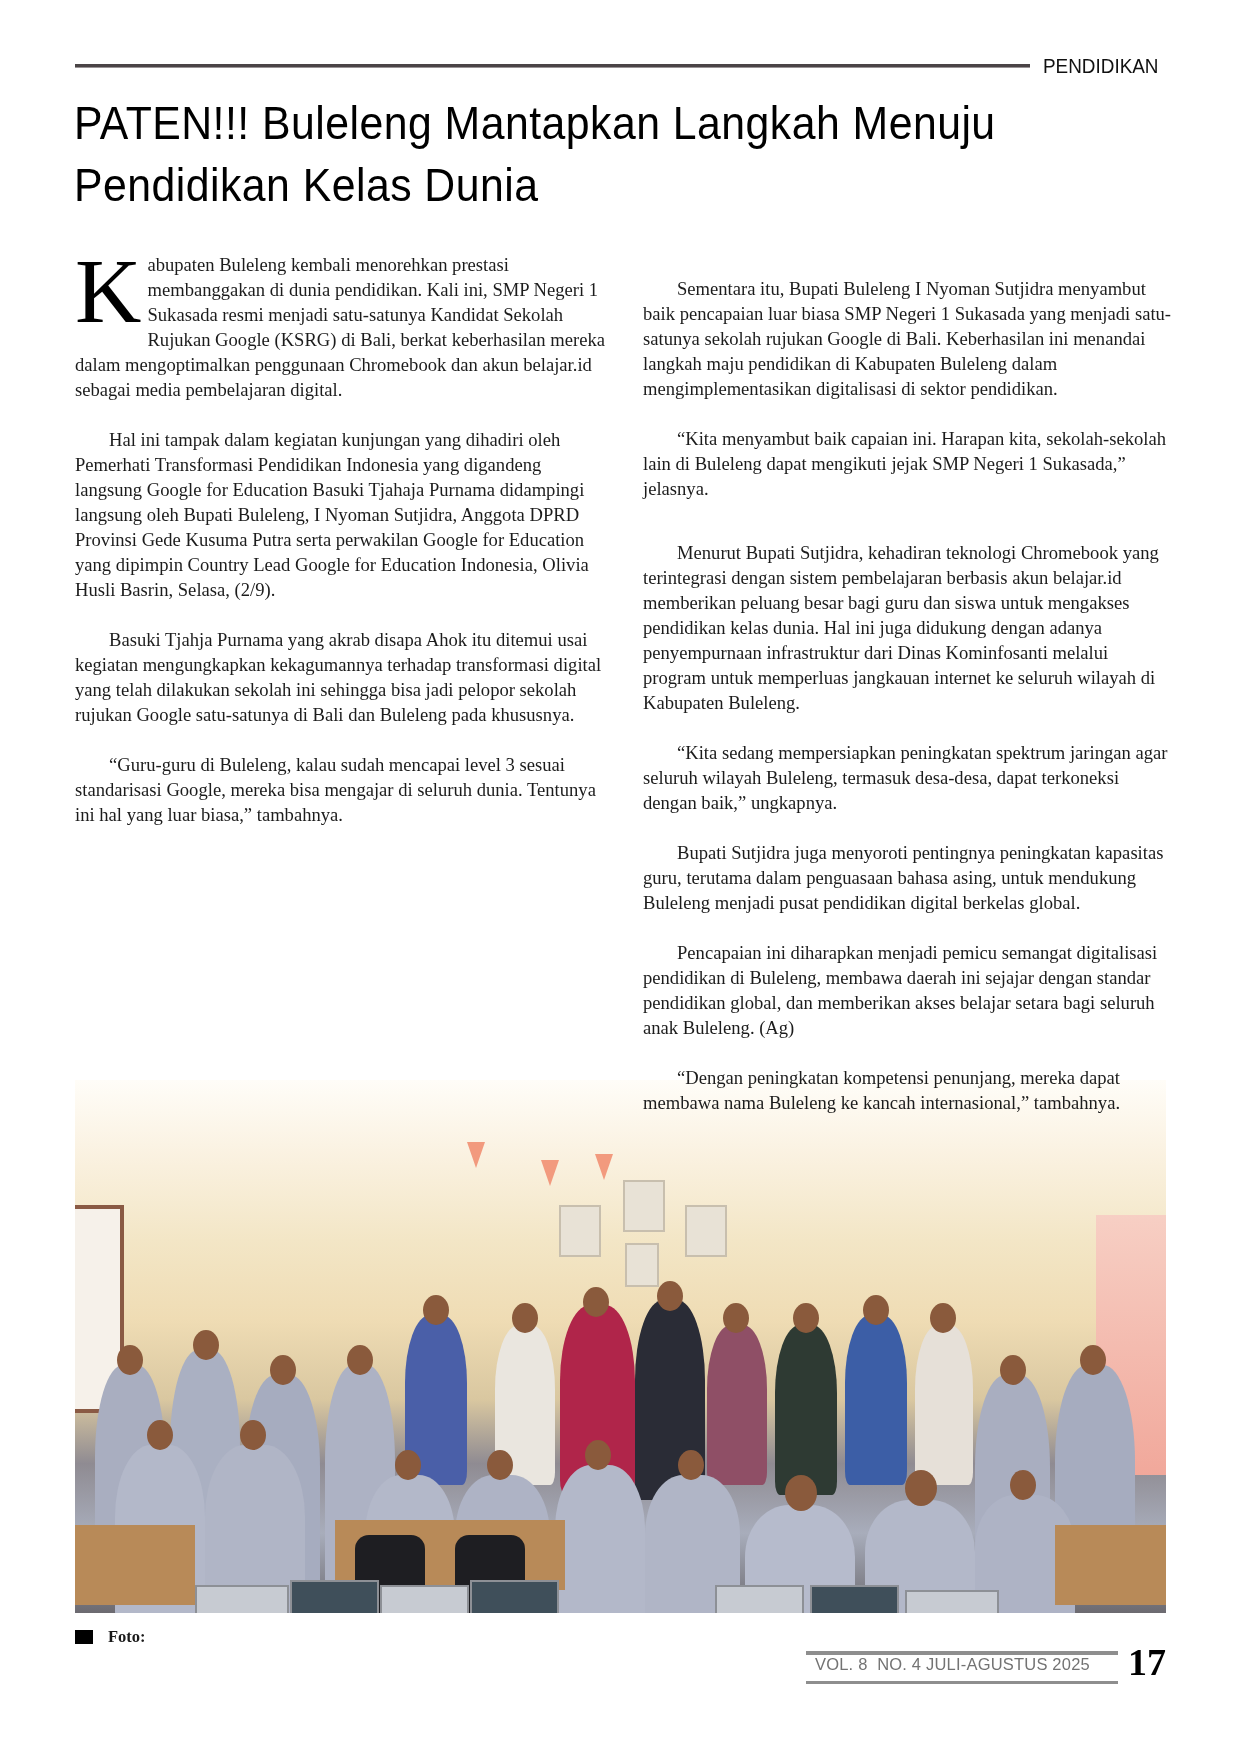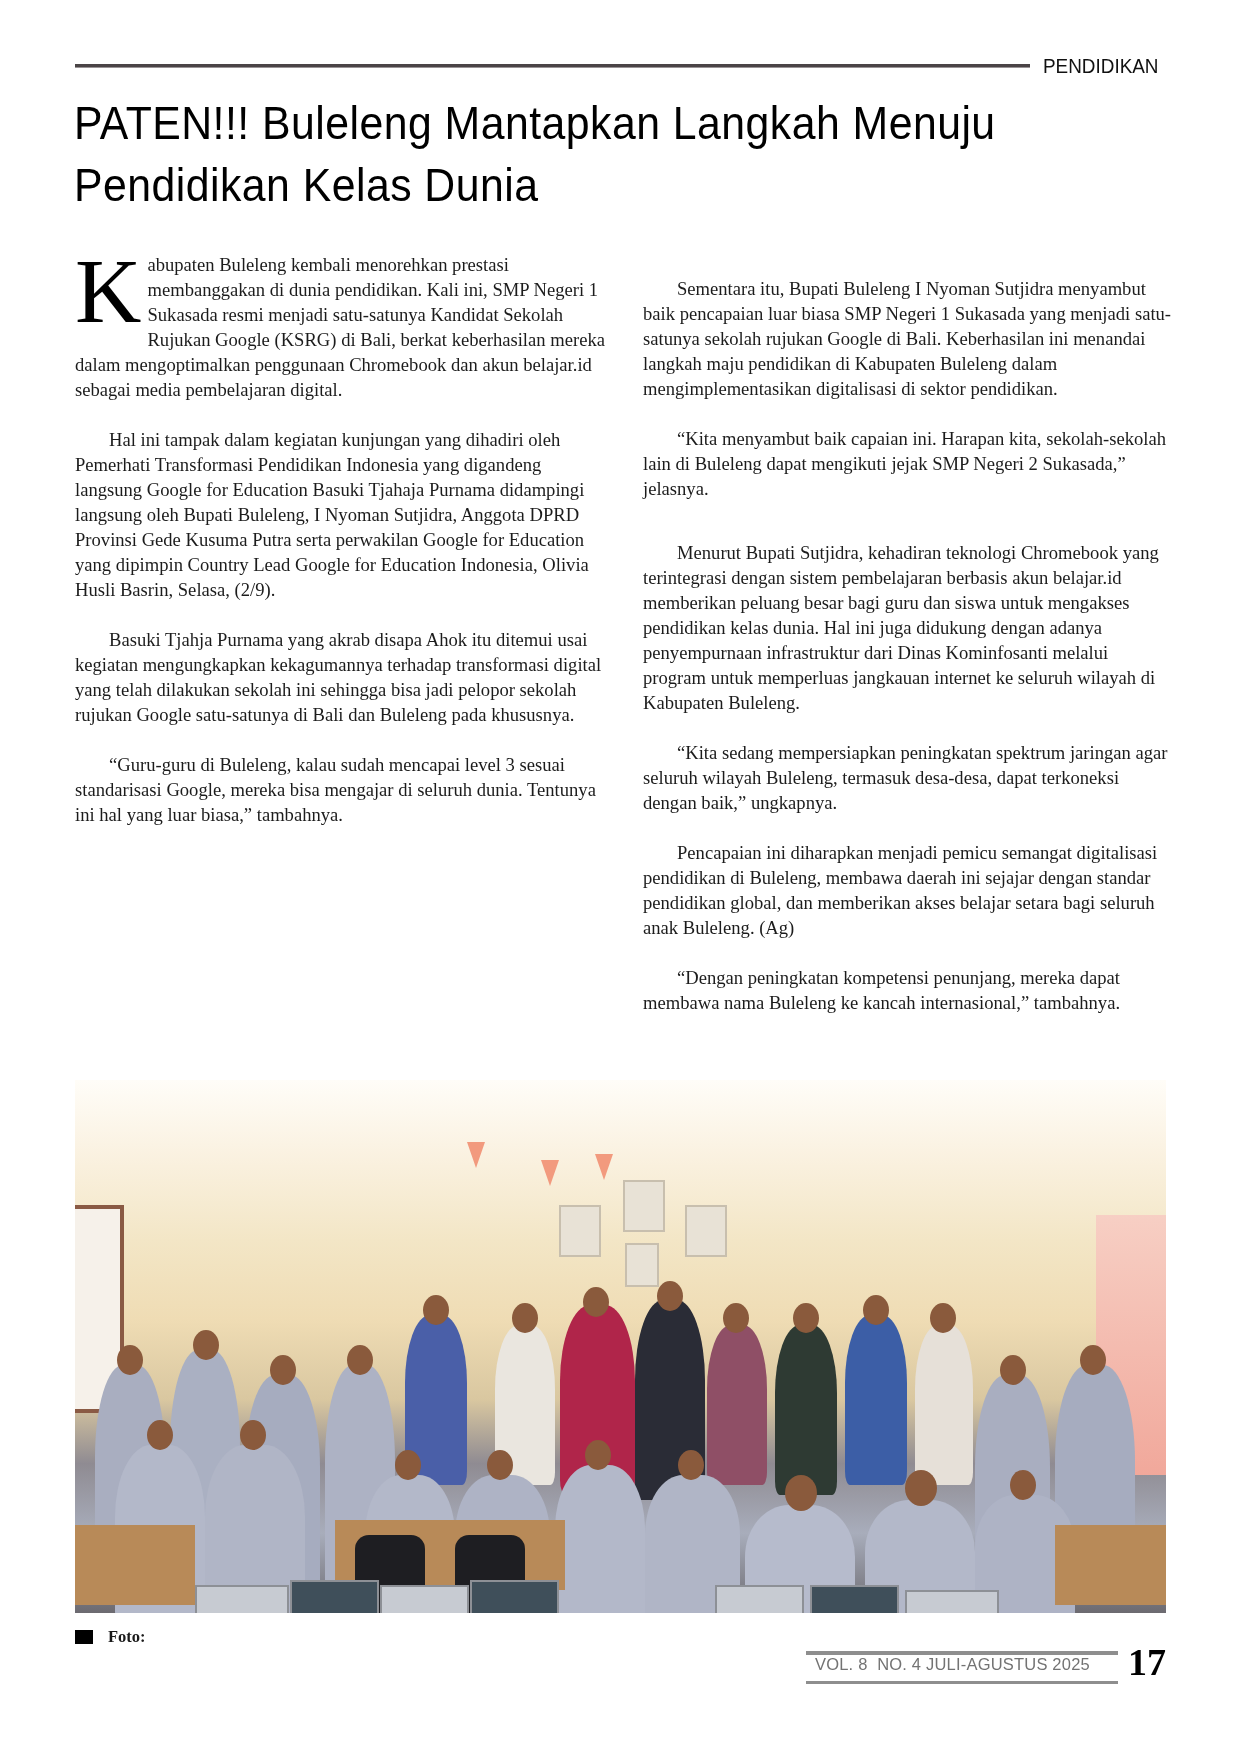--- a/index.html
+++ b/index.html
@@ -127,23 +127,24 @@
 
 <div class="col col-left">
   <p class="first"><span class="dropcap">K</span><span>abupaten Buleleng kembali menorehkan prestasi membanggakan di dunia pendidikan. Kali ini, SMP Negeri 1 Sukasada resmi menjadi satu-satunya Kandidat Sekolah Rujukan Google (KSRG) di Bali, berkat keberhasilan mereka dalam mengoptimalkan penggunaan Chromebook dan akun belajar.id sebagai media pembelajaran digital.</span></p>
   <p>Hal ini tampak dalam kegiatan kunjungan yang dihadiri oleh Pemerhati Transformasi Pendidikan Indonesia yang digandeng langsung Google for Education Basuki Tjahaja Purnama didampingi langsung oleh Bupati Buleleng, I Nyoman Sutjidra, Anggota DPRD Provinsi Gede Kusuma Putra serta perwakilan Google for Education yang dipimpin Country Lead Google for Education Indonesia, Olivia Husli Basrin, Selasa, (2/9).</p>
   <p>Basuki Tjahja Purnama yang akrab disapa Ahok itu ditemui usai kegiatan mengungkapkan kekagumannya terhadap transformasi digital yang telah dilakukan sekolah ini sehingga bisa jadi pelopor  sekolah rujukan Google satu-satunya di Bali dan Buleleng pada khususnya.</p>
   <p>“Guru-guru di Buleleng, kalau sudah mencapai level 3 sesuai standarisasi Google, mereka bisa mengajar di seluruh dunia. Tentunya ini hal yang luar biasa,” tambahnya.</p>
 </div>
 
 <div class="col col-right">
   <p>Sementara itu, Bupati Buleleng I Nyoman Sutjidra menyambut baik pencapaian luar biasa SMP Negeri 1 Sukasada yang menjadi satu-satunya sekolah rujukan Google di Bali. Keberhasilan ini menandai langkah maju pendidikan di Kabupaten Buleleng dalam mengimplementasikan digitalisasi di sektor pendidikan.</p>
-  <p>“Kita menyambut baik capaian ini. Harapan kita, sekolah-sekolah lain di Buleleng dapat mengikuti jejak SMP Negeri 2 Sukasada,” jelasnya.</p>
+  <p>“Kita menyambut baik capaian ini. Harapan kita, sekolah-sekolah lain di Buleleng dapat mengikuti jejak SMP Negeri 1 Sukasada,” jelasnya.</p>
   <p class="gap">Menurut Bupati Sutjidra, kehadiran teknologi Chromebook yang terintegrasi dengan sistem pembelajaran berbasis akun belajar.id memberikan peluang besar bagi guru dan siswa untuk mengakses pendidikan kelas dunia. Hal ini juga didukung dengan adanya penyempurnaan infrastruktur dari Dinas Kominfosanti melalui program untuk memperluas jangkauan internet ke seluruh wilayah di Kabupaten Buleleng.</p>
   <p>“Kita sedang mempersiapkan peningkatan spektrum jaringan agar seluruh wilayah Buleleng, termasuk desa-desa, dapat terkoneksi dengan baik,” ungkapnya.</p>
+  <p>Bupati Sutjidra juga menyoroti pentingnya peningkatan kapasitas guru, terutama dalam penguasaan bahasa asing, untuk mendukung Buleleng menjadi pusat pendidikan digital berkelas global.</p>
   <p>Pencapaian ini diharapkan menjadi pemicu semangat digitalisasi pendidikan di Buleleng, membawa daerah ini sejajar dengan standar pendidikan global, dan memberikan akses belajar setara bagi seluruh anak Buleleng. (Ag)</p>
   <p>“Dengan peningkatan kompetensi penunjang, mereka dapat membawa nama Buleleng ke kancah internasional,” tambahnya.</p>
 </div>
 
 <div class="caption">
   <span class="square"></span>
   <span class="label">Foto:</span>
 </div>
 
 <div class="footer"></div>

